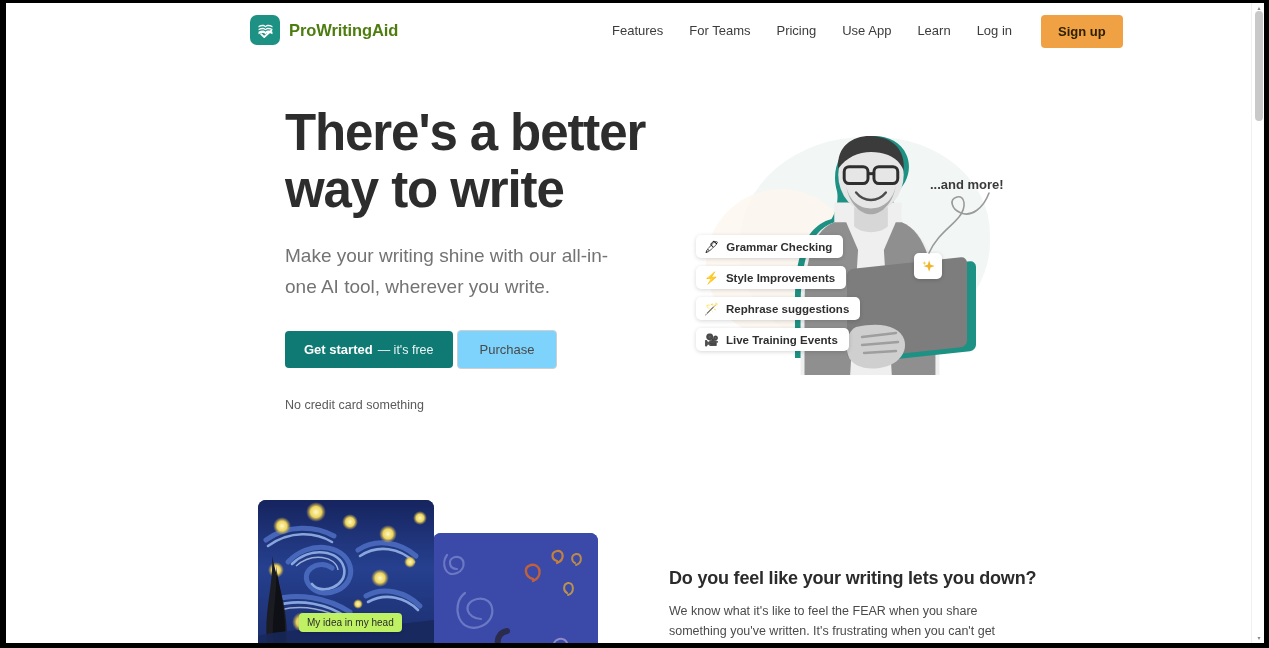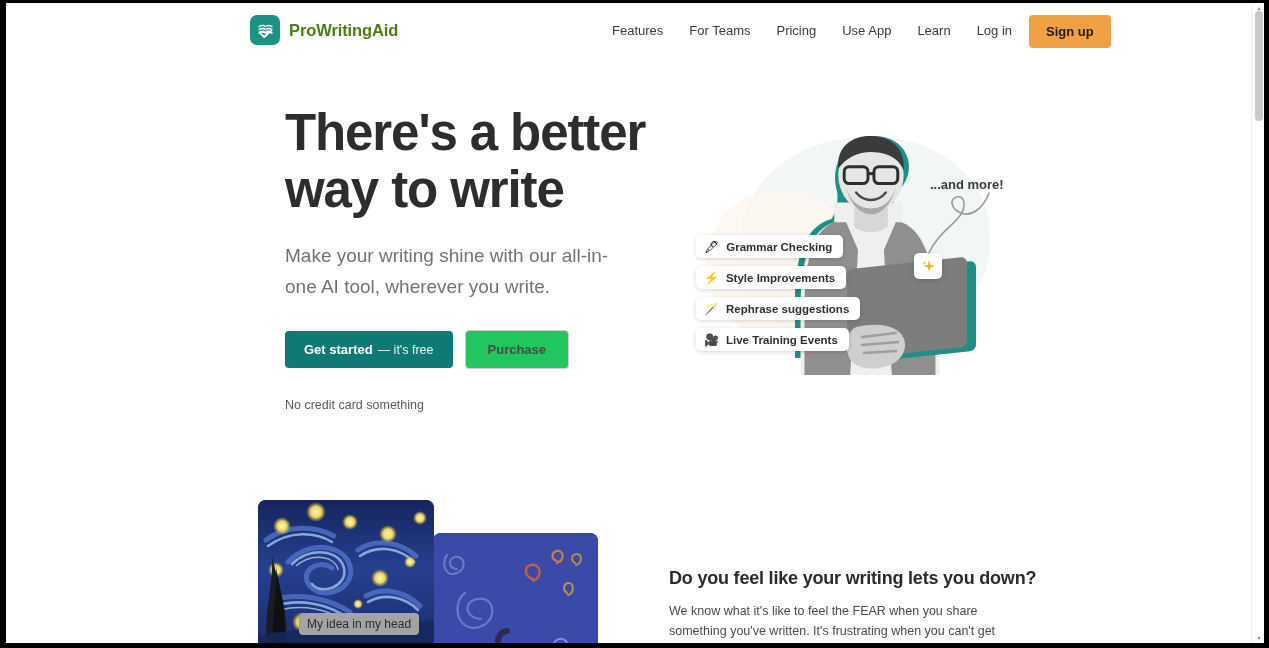--- a/index.html
+++ b/index.html
@@ -68,21 +68,21 @@
   .nav-link {
     font-size: 13px;
     color: #3c3c3c;
     padding: 0 13px;
     line-height: 32px;
     white-space: nowrap;
     cursor: pointer;
   }
   .nav-link:first-child { padding-left: 6px; }
   .btn-signup {
-    margin-left: 4px;
+    margin-left: 16px;
     background: #efa143;
     color: #2f2000;
     font-size: 13px;
     font-weight: bold;
     border: none;
     border-radius: 4px;
     padding: 9px 17px;
     cursor: pointer;
     white-space: nowrap;
     font-family: "Liberation Sans", sans-serif;
@@ -106,51 +106,50 @@
     margin-top: 22px;
     font-size: 19px;
     line-height: 31px;
     color: #737373;
     width: 325px;
   }
   .hero-actions {
     margin-top: 28px;
     display: flex;
     align-items: center;
-    gap: 12px;
+    gap: 4px;
   }
   .btn-primary {
     background: #0f7a74;
     color: #ffffff;
     border: none;
     border-radius: 4px;
     font-size: 13px;
     font-weight: bold;
     padding: 11px 19px;
     cursor: pointer;
     white-space: nowrap;
     font-family: "Liberation Sans", sans-serif;
   }
   .btn-primary .free {
     font-weight: normal;
     opacity: .92;
     margin-left: 5px;
     font-size: 12.5px;
   }
   .btn-outline {
-    background: #22c55e;
+    background: #7dd3fc;
     color: #4a4a4a;
     border: 1px solid #cfcfcf;
     border-radius: 4px;
     font-size: 13px;
     padding: 11px 22px;
     cursor: pointer;
     white-space: nowrap;
     font-family: "Liberation Sans", sans-serif;
-    font-weight: bold;
   }
   .no-card {
     margin-top: 29px;
     font-size: 12.5px;
     color: #5a5a5a;
   }
 
   
   .hero-art {
     position: absolute;
@@ -254,23 +253,23 @@
     left: 7px; top: 0px;
     width: 176px; height: 150px;
     border-radius: 8px;
     overflow: hidden;
     background: #1b2a6b;
   }
   .starry-svg { display: block; }
   .idea-caption {
     position: absolute;
     left: 48px; top: 113px;
-    background: #a3a3a3;
+    background: #bef264;
     border-radius: 4px;
-    font-size: 12px;
+    font-size: 10px;
     color: #2b2b2b;
     padding: 4px 8px;
     box-shadow: 0 1px 3px rgba(0,0,0,.2);
     white-space: nowrap;
     z-index: 5;
   }
   .blue-panel {
     position: absolute;
     left: 182px; top: 33px;
     width: 165px; height: 127px;

